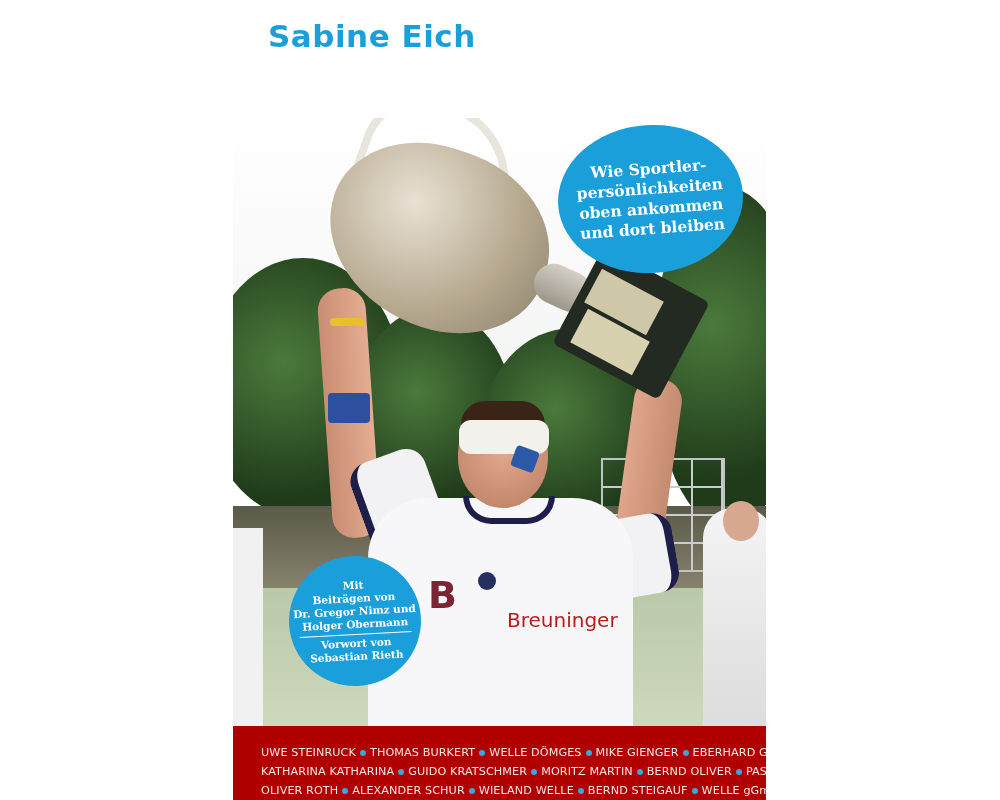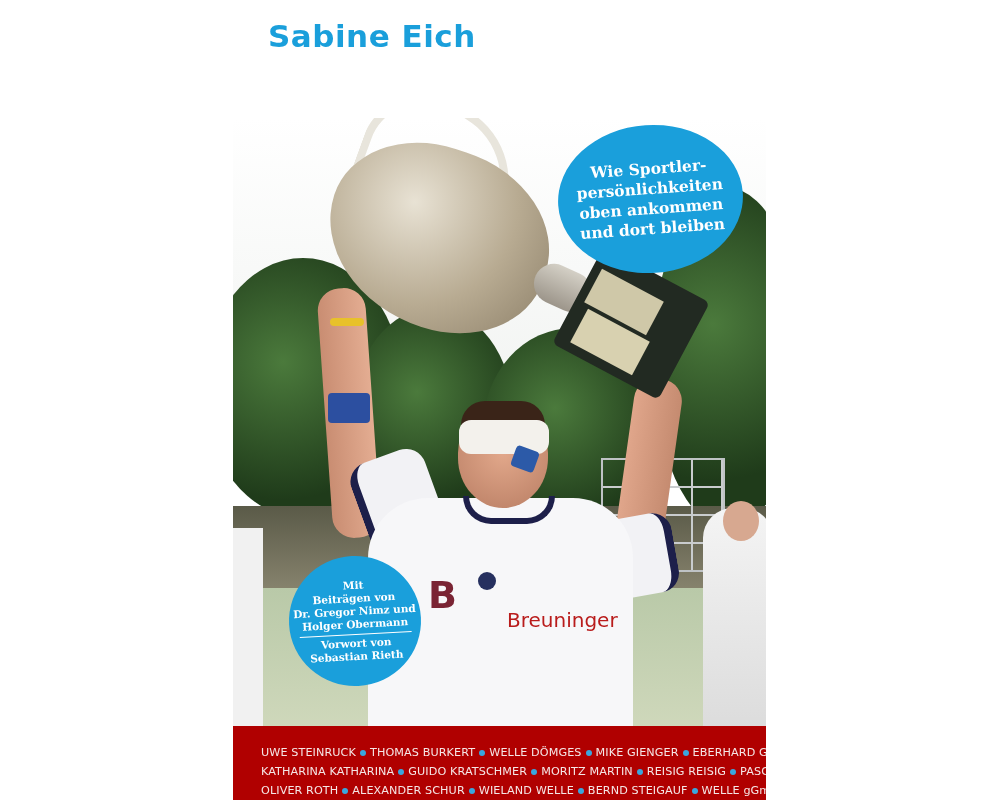--- a/index.html
+++ b/index.html
@@ -111,19 +111,19 @@
     <div class="rule"></div>
     <span>Vorwort von</span>
     <span>Sebastian Rieth</span>
   </div>
 
   <div class="band">
     <div class="band-row row1">
       <span>UWE STEINRUCK</span><span class="dot"></span><span>THOMAS BURKERT</span><span class="dot"></span><span>WELLE DÖMGES</span><span class="dot"></span><span>MIKE GIENGER</span><span class="dot"></span><span>EBERHARD GIENGER</span>
     </div>
     <div class="band-row row2">
-      <span>KATHARINA KATHARINA</span><span class="dot"></span><span>GUIDO KRATSCHMER</span><span class="dot"></span><span>MORITZ MARTIN</span><span class="dot"></span><span>REISIG REISIG</span><span class="dot"></span><span>PASCAL ROLLER</span>
+      <span>KATHARINA KATHARINA</span><span class="dot"></span><span>GUIDO KRATSCHMER</span><span class="dot"></span><span>MORITZ MARTIN</span><span class="dot"></span><span>BERND OLIVER</span><span class="dot"></span><span>PASCAL ROLLER</span>
     </div>
     <div class="band-row row3">
       <span>OLIVER ROTH</span><span class="dot"></span><span>ALEXANDER SCHUR</span><span class="dot"></span><span>WIELAND WELLE</span><span class="dot"></span><span>BERND STEIGAUF</span><span class="dot"></span><span>WELLE gGmbH</span>
     </div>
   </div>
 </div>
 
 </body></html>

